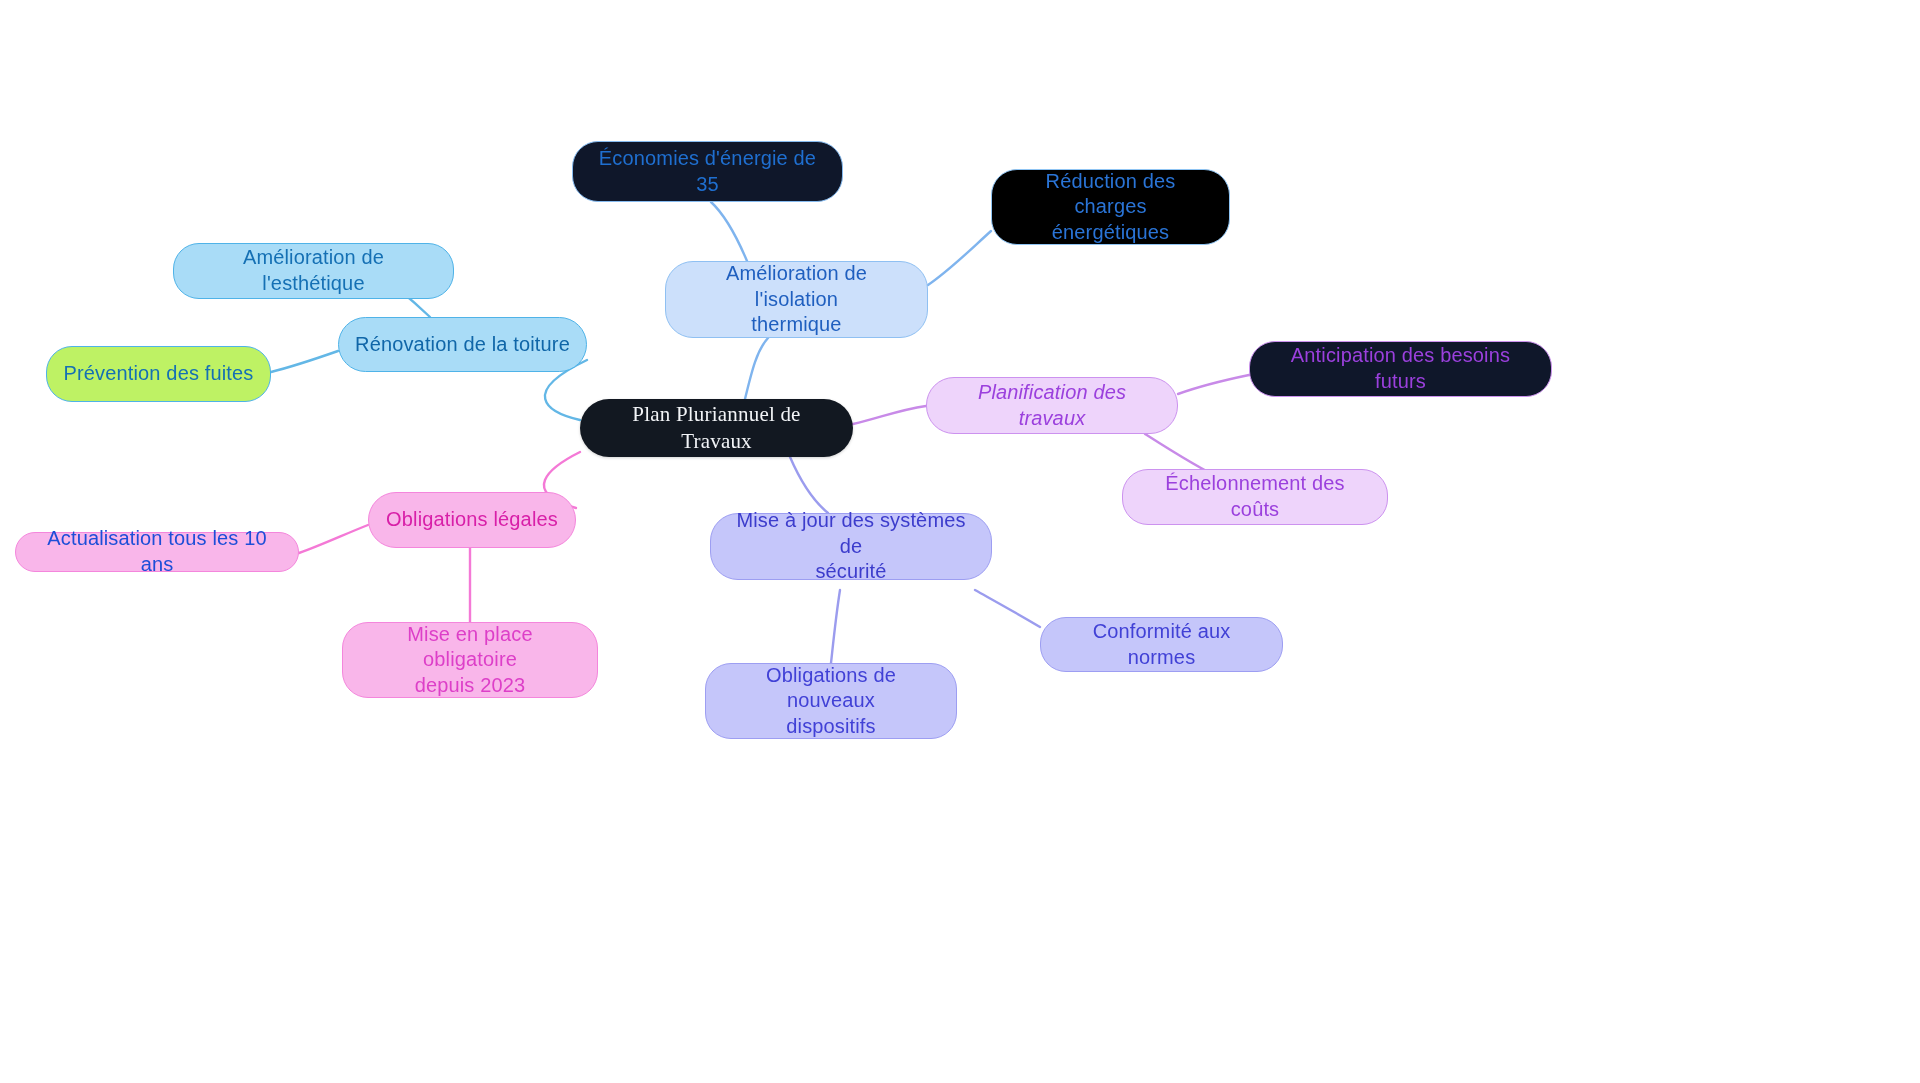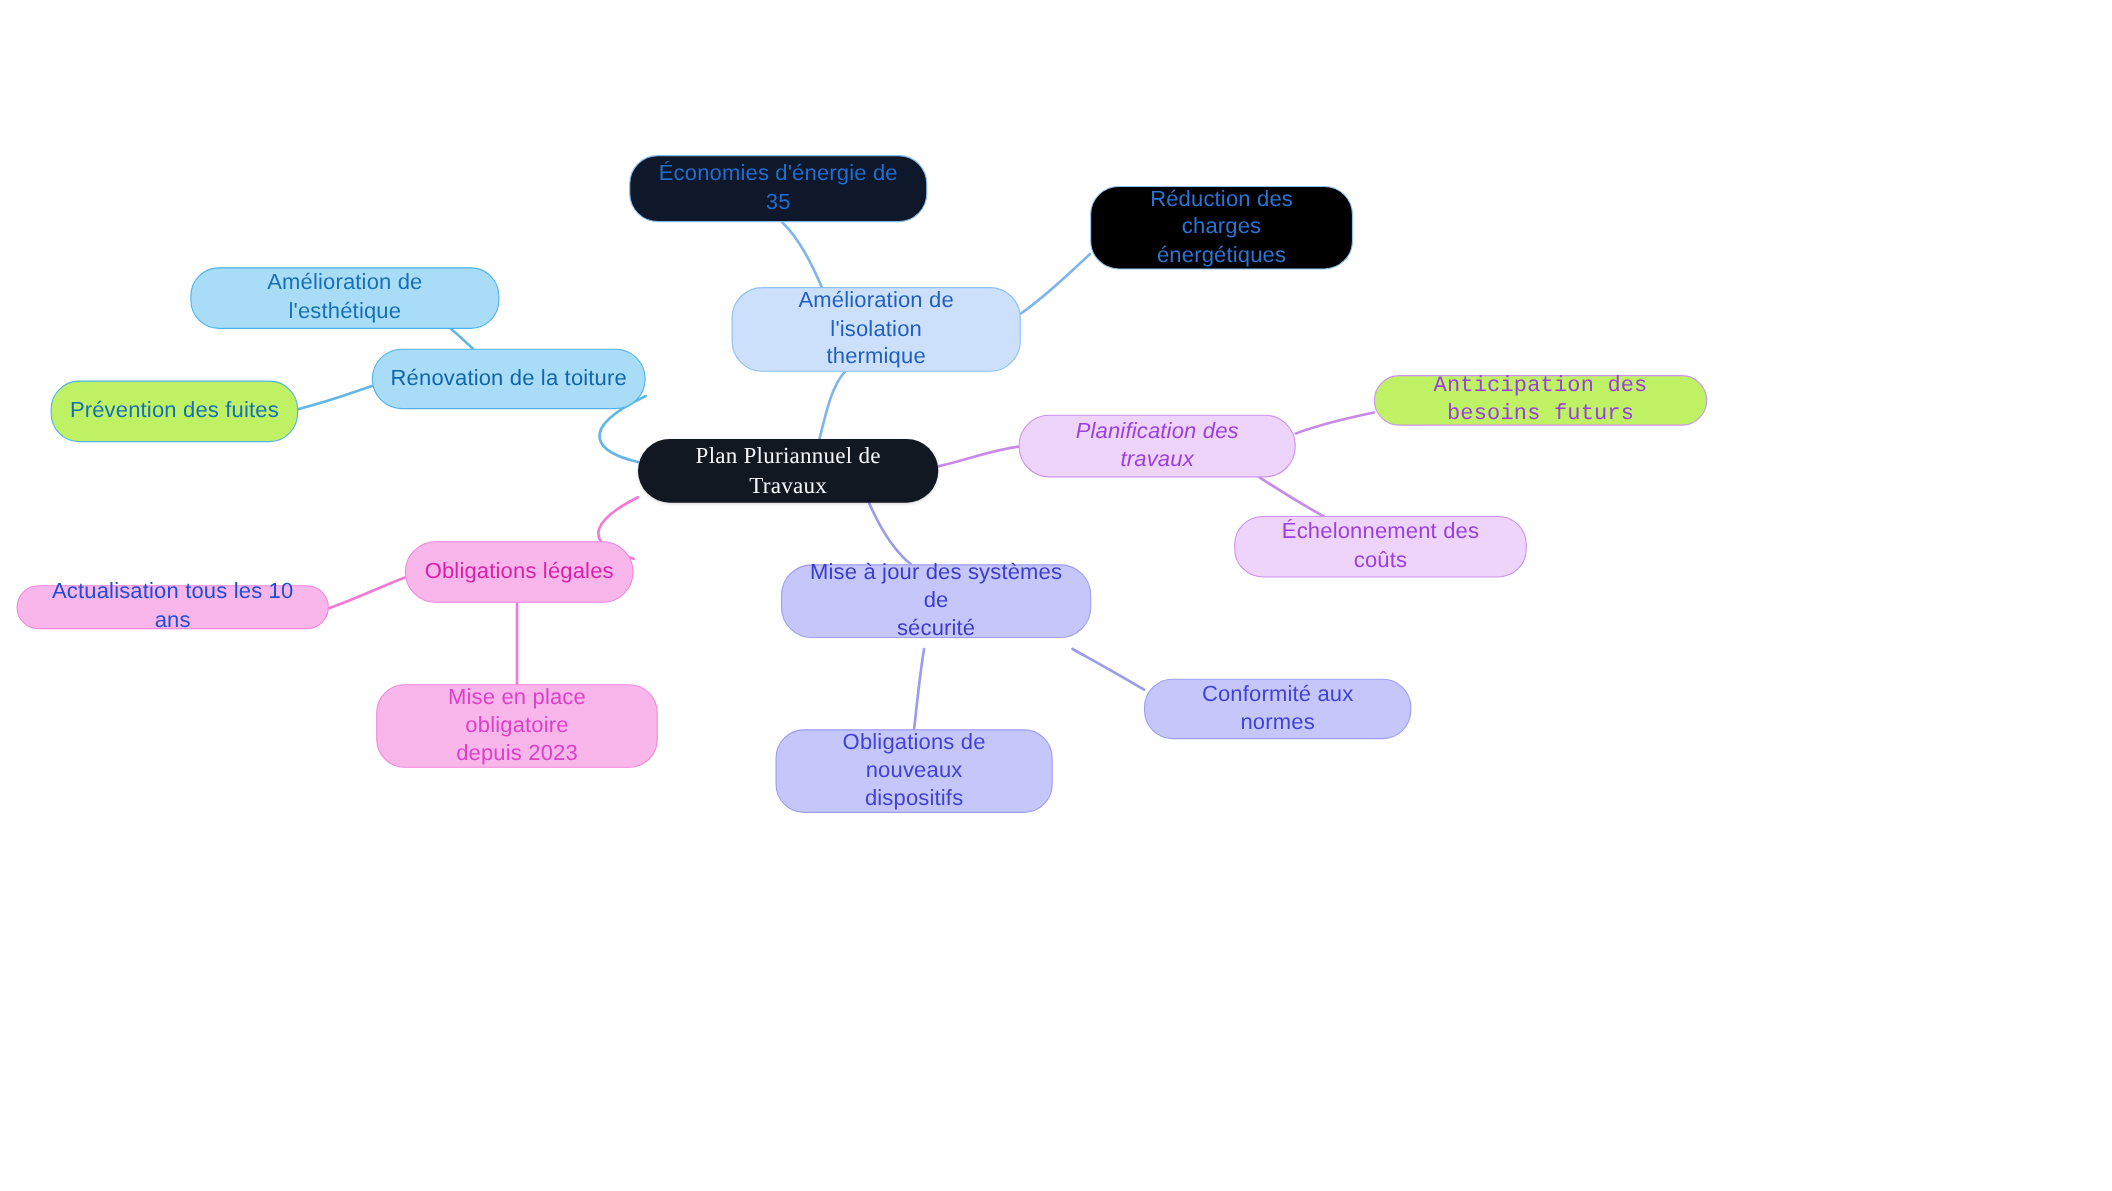--- a/index.html
+++ b/index.html
@@ -77,21 +77,21 @@
       <div class="node node-root" style="left: 580px; top: 399px; width: 273px; height: 58px; background: rgb(18, 24, 33); color: rgb(242, 244, 247); border-color: rgb(18, 24, 33);">Plan Pluriannuel de Travaux</div>
       <div class="node node-branch" style="left: 665px; top: 261px; width: 263px; height: 77px; background: rgb(204, 224, 251); color: rgb(31, 95, 191); border-color: rgb(143, 192, 242);">Amélioration de l'isolation
 thermique</div>
       <div class="node node-leaf" style="left: 572px; top: 141px; width: 271px; height: 61px; background: #0f172a; color: rgb(31, 111, 208); border-color: rgb(134, 187, 240);">Économies d'énergie de 35</div>
       <div class="node node-leaf" style="left: 991px; top: 169px; width: 239px; height: 76px; background: #000000; color: rgb(42, 116, 214); border-color: rgb(143, 196, 243);">Réduction des charges
 énergétiques</div>
       <div class="node node-branch" style="left: 338px; top: 317px; width: 249px; height: 55px; background: rgb(169, 220, 247); color: rgb(16, 102, 168); border-color: rgb(79, 179, 232);">Rénovation de la toiture</div>
       <div class="node node-leaf" style="left: 173px; top: 214px; width: 281px; height: 56px; background: rgb(169, 220, 247); color: rgb(21, 112, 180); border-color: rgb(79, 179, 232); margin-top: 29px;">Amélioration de l'esthétique</div>
       <div class="node node-leaf" style="left: 46px; top: 346px; width: 225px; height: 56px; background: #bef264; color: rgb(21, 112, 180); border-color: rgb(79, 179, 232);">Prévention des fuites</div>
       <div class="node node-branch" style="left: 926px; top: 377px; width: 252px; height: 57px; background: rgb(238, 212, 251); color: rgb(155, 64, 221); border-color: rgb(204, 146, 239); font-style: italic;">Planification des travaux</div>
-      <div class="node node-leaf" style="left: 1249px; top: 341px; width: 303px; height: 46px; background: #bef264; color: rgb(155, 64, 221); border-color: rgb(204, 146, 239); font-family: Liberation Mono, monospace;">Anticipation des besoins futurs</div>
+      <div class="node node-leaf" style="left: 1249px; top: 341px; width: 303px; height: 56px; background: #0f172a; color: rgb(155, 64, 221); border-color: rgb(204, 146, 239);">Anticipation des besoins futurs</div>
       <div class="node node-leaf" style="left: 1122px; top: 469px; width: 266px; height: 56px; background: rgb(238, 212, 251); color: rgb(155, 64, 221); border-color: rgb(204, 146, 239);">Échelonnement des coûts</div>
       <div class="node node-branch" style="left: 710px; top: 513px; width: 282px; height: 67px; background: rgb(197, 198, 250); color: rgb(60, 60, 204); border-color: rgb(157, 158, 242);">Mise à jour des systèmes de
 sécurité</div>
       <div class="node node-leaf" style="left: 1040px; top: 617px; width: 243px; height: 55px; background: rgb(197, 198, 250); color: rgb(65, 65, 214); border-color: rgb(157, 158, 242);">Conformité aux normes</div>
       <div class="node node-leaf" style="left: 705px; top: 663px; width: 252px; height: 76px; background: rgb(197, 198, 250); color: rgb(65, 65, 214); border-color: rgb(157, 158, 242);">Obligations de nouveaux
 dispositifs</div>
       <div class="node node-branch" style="left: 368px; top: 492px; width: 208px; height: 56px; background: rgb(249, 182, 234); color: rgb(216, 31, 168); border-color: rgb(244, 134, 220);">Obligations légales</div>
       <div class="node node-leaf" style="left: 15px; top: 532px; width: 284px; height: 40px; background: rgb(249, 182, 234); color: #1d4ed8; border-color: rgb(244, 134, 220);">Actualisation tous les 10 ans</div>
       <div class="node node-leaf" style="left: 342px; top: 622px; width: 256px; height: 76px; background: rgb(249, 182, 234); color: rgb(221, 63, 200); border-color: rgb(244, 134, 220);">Mise en place obligatoire
 depuis 2023</div>

